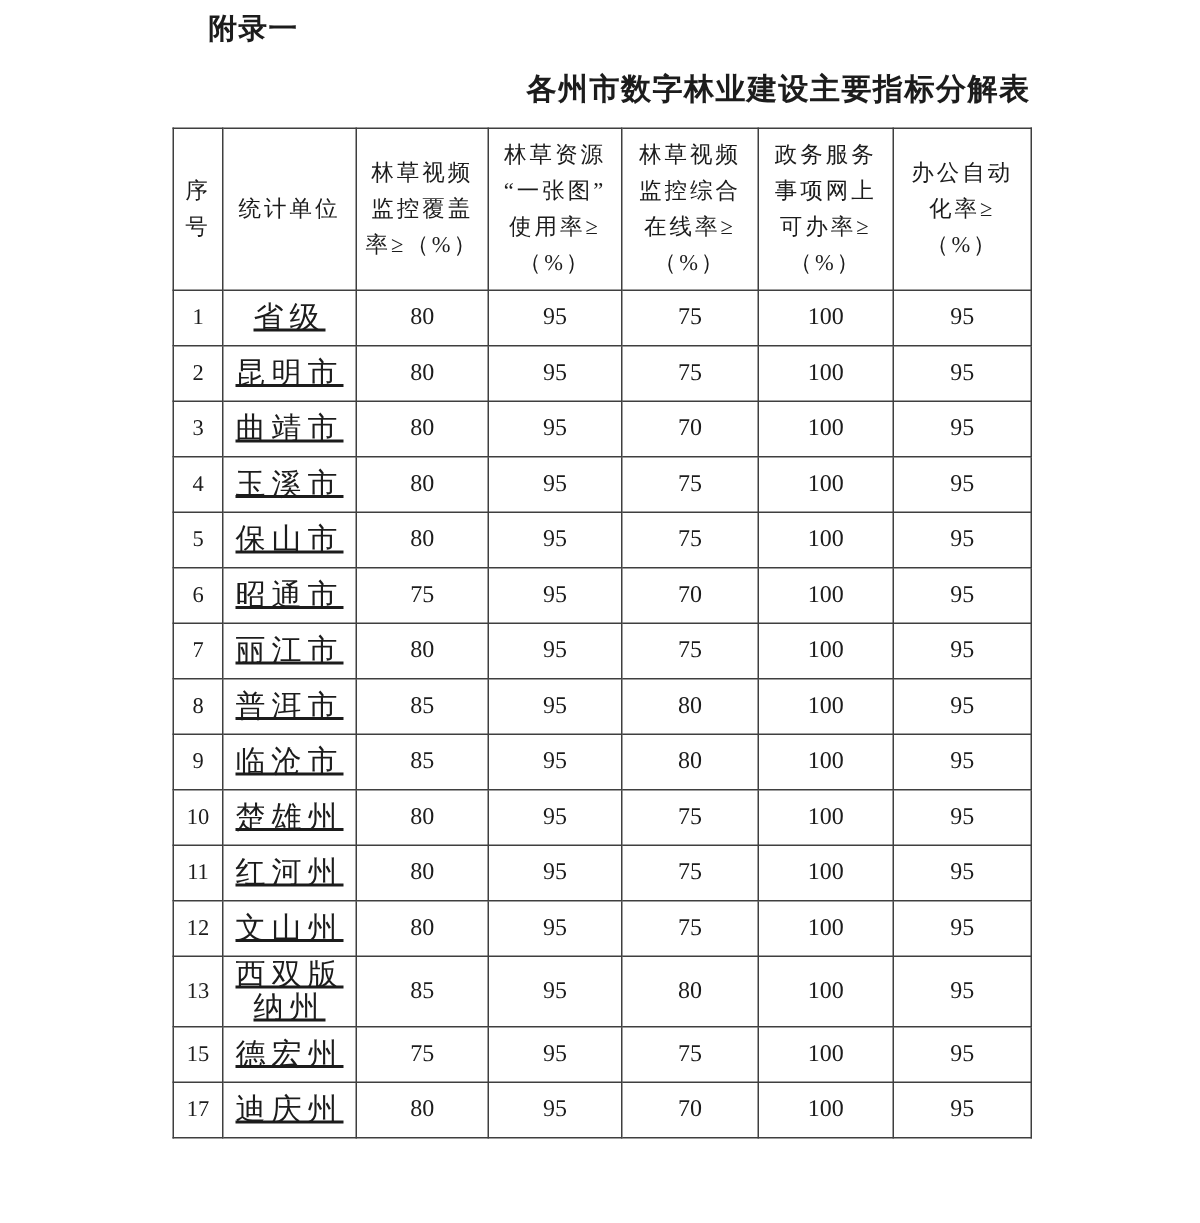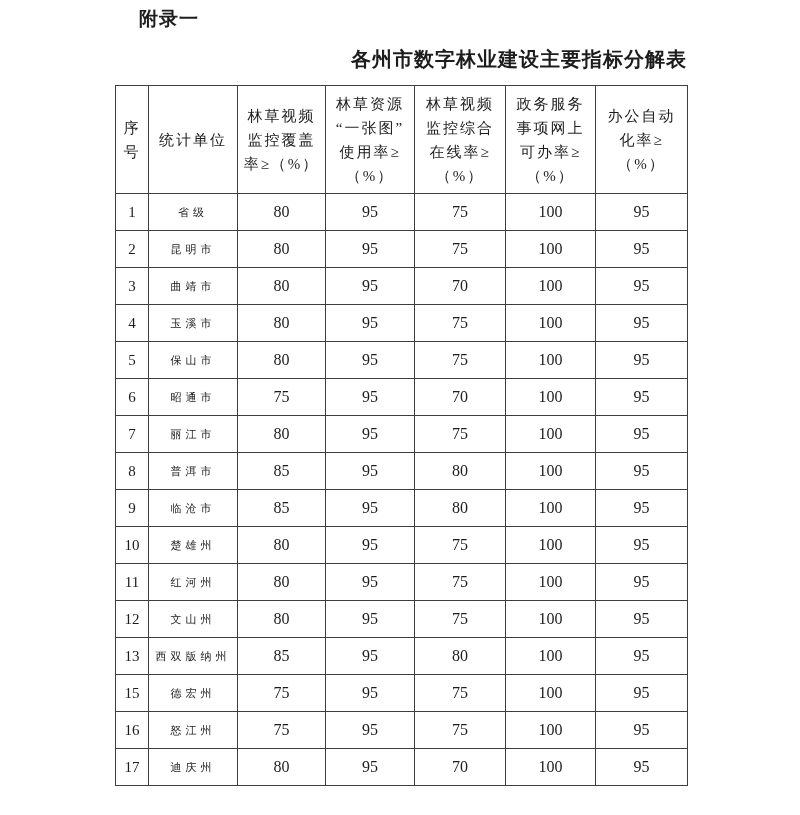--- a/index.html
+++ b/index.html
@@ -58,23 +58,24 @@
     white-space: pre-line;
     letter-spacing: 2px;
     padding: 2px 2px;
   }
   .indicator-table tbody td {
     height: 34px;
     font-size: 16px;
     padding: 1px 4px;
   }
   .indicator-table tbody td.unit {
-    font-size: 11px;
+    font-size: 20px;
     letter-spacing: 4px;
     line-height: 22px;
+    text-decoration: underline;
   }
   .indicator-table tbody td.rowno {
     font-size: 15px;
   }
 </style>
 </head>
 <body>
 
 <div class="appendix-label">附录一</div>
 
@@ -235,29 +236,20 @@
       <tr>
         <td class="rowno">15</td>
         <td class="unit">德宏州</td>
         <td>75</td>
         <td>95</td>
         <td>75</td>
         <td>100</td>
         <td>95</td>
       </tr>
       <tr>
-        <td class="rowno">16</td>
-        <td class="unit">怒江州</td>
-        <td>75</td>
-        <td>95</td>
-        <td>75</td>
-        <td>100</td>
-        <td>95</td>
-      </tr>
-      <tr>
         <td class="rowno">17</td>
         <td class="unit">迪庆州</td>
         <td>80</td>
         <td>95</td>
         <td>70</td>
         <td>100</td>
         <td>95</td>
       </tr>
     </tbody>
 </table>

